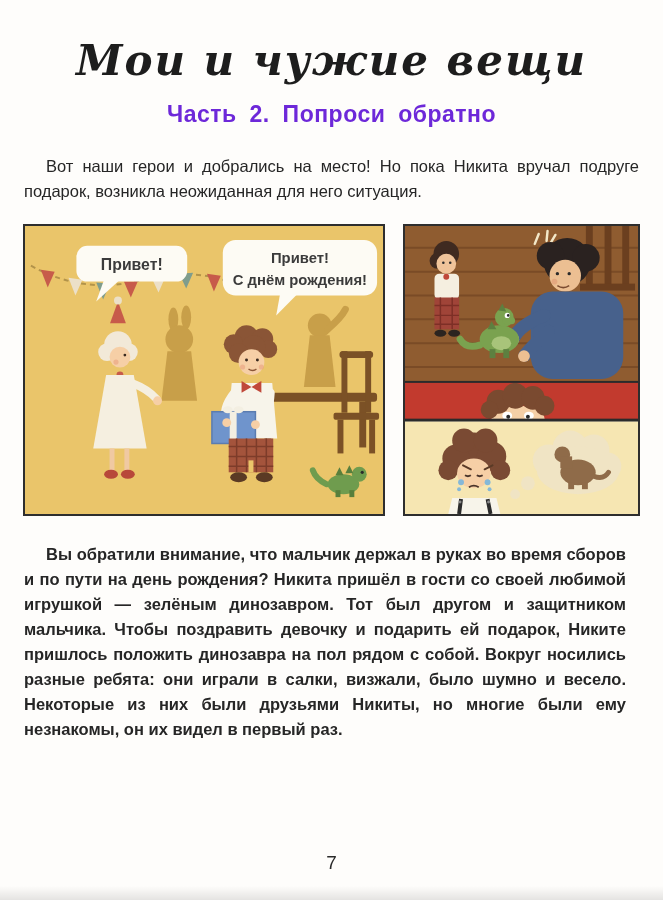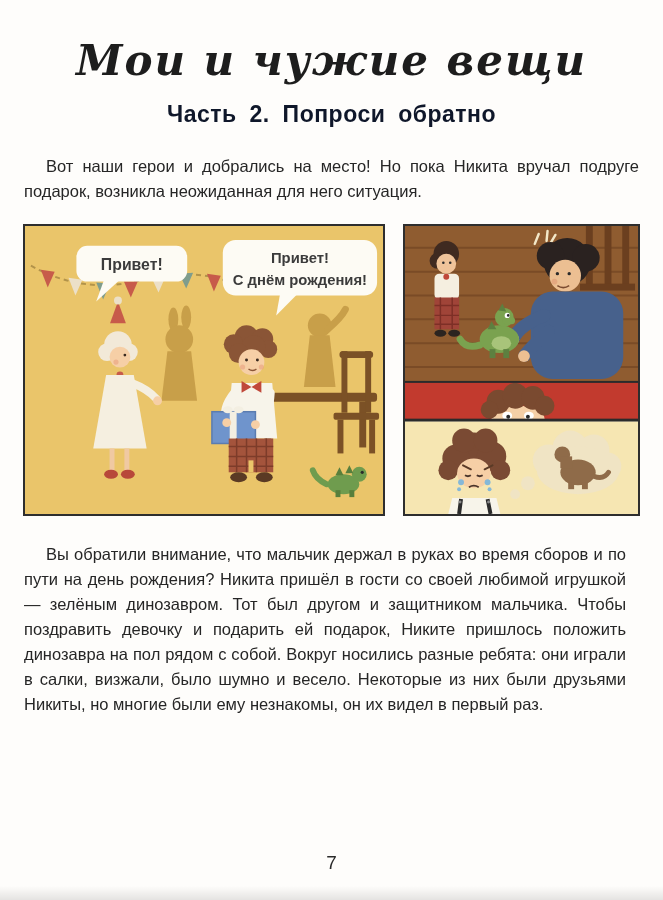--- a/index.html
+++ b/index.html
@@ -22,21 +22,21 @@
     letter-spacing:2px;
     color:#1d1d1d;
   }
   .chapter-subtitle {
     margin:12px 0 0;
     text-align:center;
     font-size:23px;
     font-weight:bold;
     letter-spacing:0.5px;
     word-spacing:6px;
-    color:#0f172a;
+    color:#6d28d9;
   }
   .intro {
     margin:26px 24px 16px 24px;
     font-size:16.5px;
     line-height:1.5;
     text-align:justify;
     text-indent:22px;
   }
   .panels {
     display:flex;
@@ -51,21 +51,21 @@
   }
   .panel-left  { width:362px; }
   .panel-right { width:237px; }
   .panel svg { display:block; width:100%; height:100%; }
   .body-text {
     margin:26px 24px 0 24px;
     font-size:16.5px;
     line-height:1.52;
     text-align:justify;
   }
-  .body-text p { margin:0 13px 8px 0; text-indent:22px; }
+  .body-text p { margin:0 13px 8px 0; text-indent:22px;font-weight:bold; }
   .page-number {
     position:absolute;
     bottom:26px; left:0;
     width:100%;
     text-align:center;
     font-size:19px;
     color:#2a2a2a;
   }
   .bottom-vignette {
     position:absolute; left:0; bottom:0; width:100%; height:14px;

